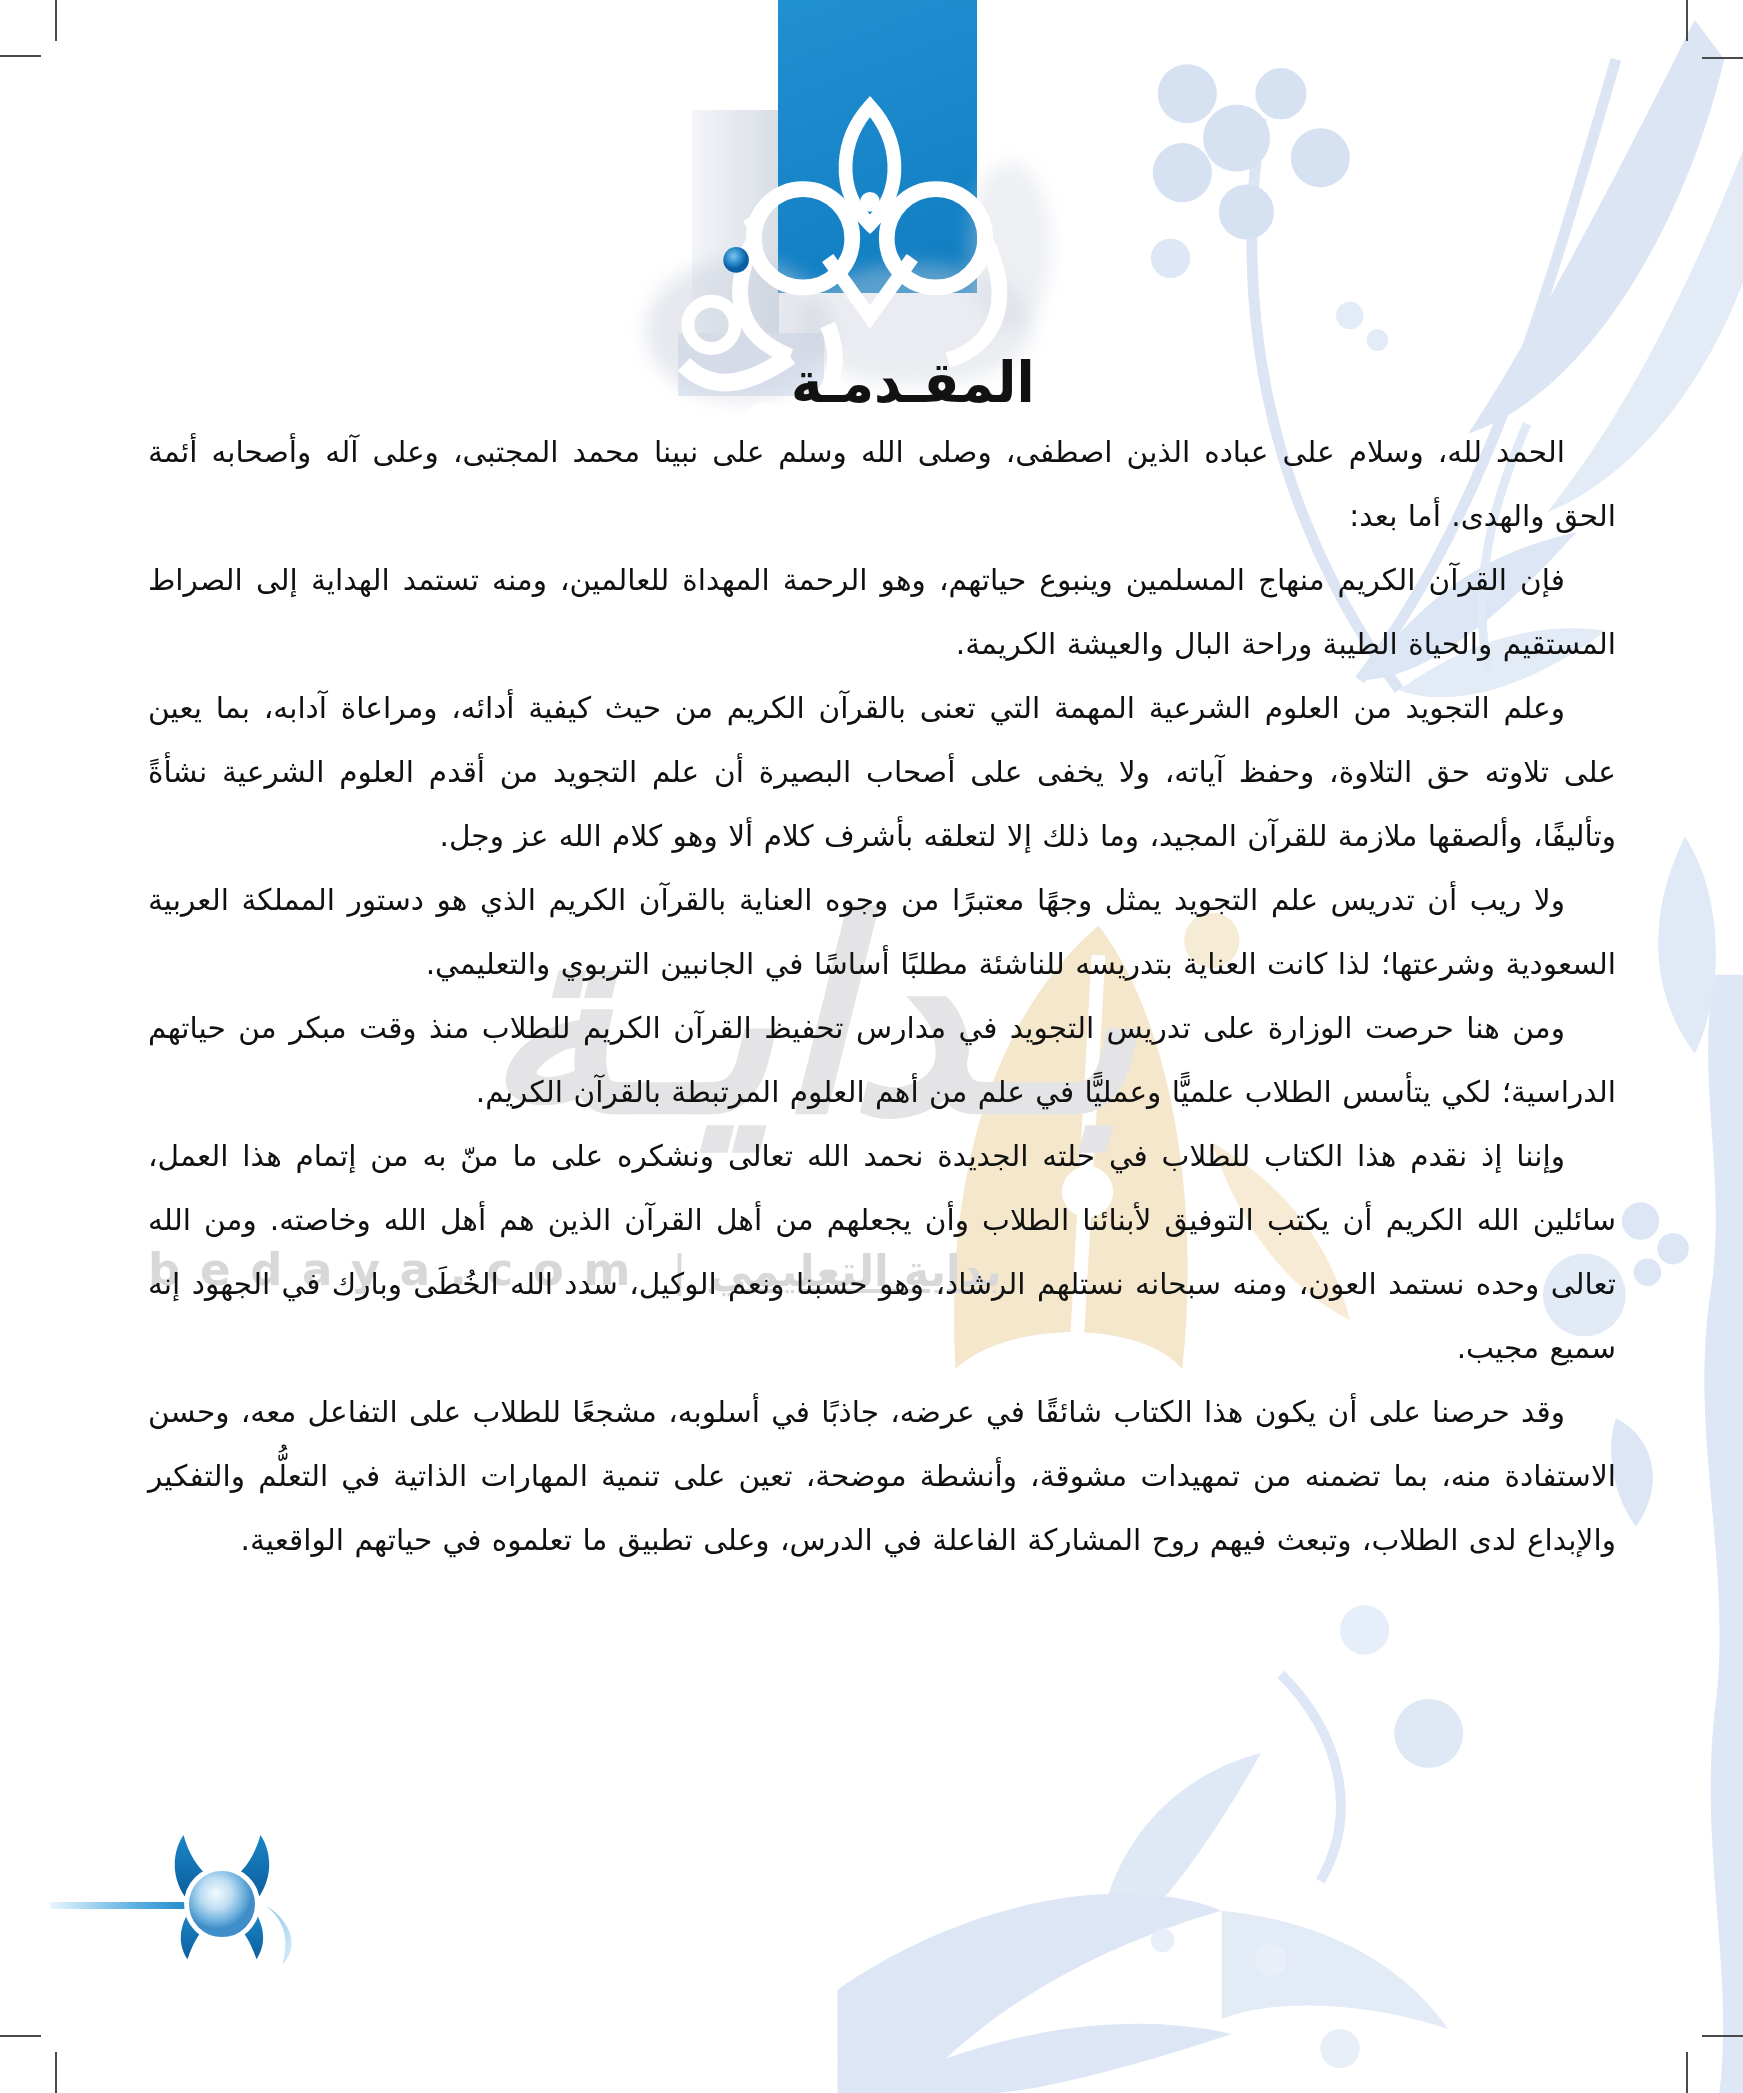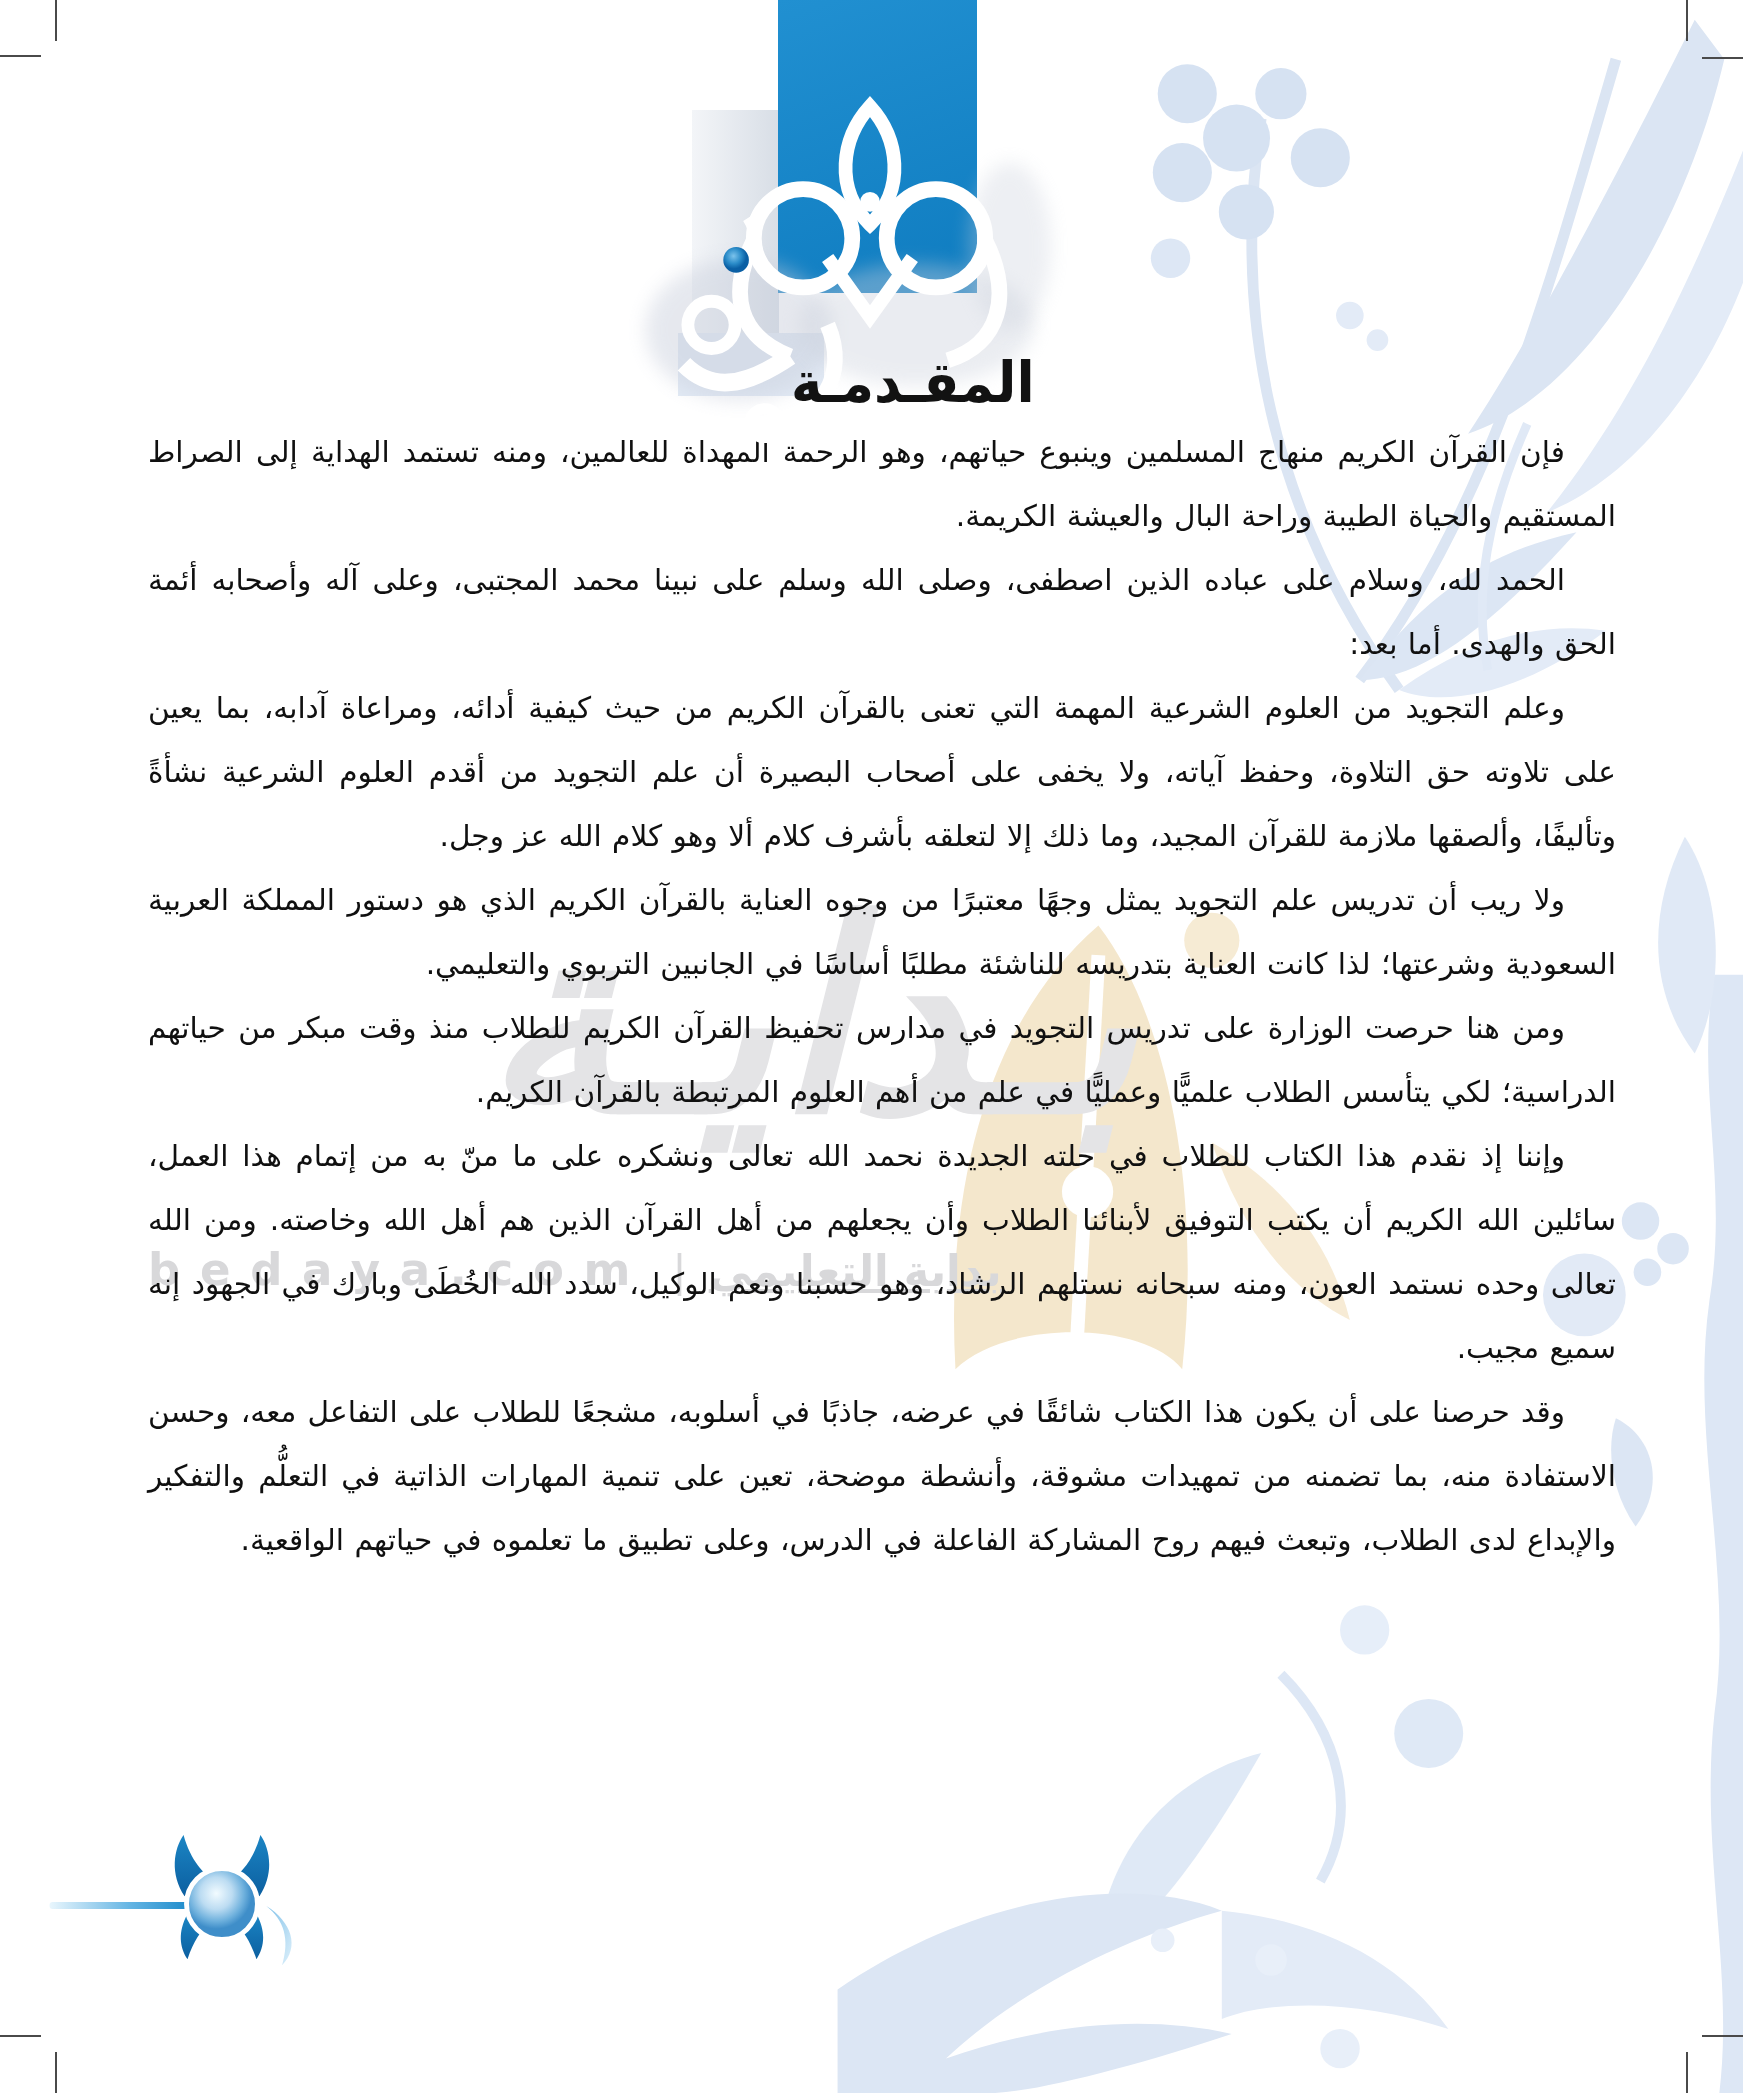--- a/index.html
+++ b/index.html
@@ -150,22 +150,22 @@
     <path d="M 240 330 C 262 382, 232 424, 186 432" fill="none" stroke="#ffffff" stroke-width="16"></path>
     <circle cx="122" cy="330" r="24" fill="none" stroke="#ffffff" stroke-width="13"></circle>
     <circle cx="176" cy="430" r="15" fill="none" stroke="#ffffff" stroke-width="11"></circle>
     <path d="M 158 222 C 168 238, 166 252, 157 258" fill="none" stroke="#ffffff" stroke-width="9"></path>
     <circle cx="147" cy="264" r="13" fill="url(#gDot)"></circle>
   </svg>
 
   <h1 class="page-title">المقـدمـة</h1>
 
   <main class="content">
+    <p>الحمد لله، وسلام على عباده الذين اصطفى، وصلى الله وسلم على نبينا محمد المجتبى، وعلى آله وأصحابه أئمة الحق والهدى. أما بعد:</p>
     <p>فإن القرآن الكريم منهاج المسلمين وينبوع حياتهم، وهو الرحمة المهداة للعالمين، ومنه تستمد الهداية إلى الصراط المستقيم والحياة الطيبة وراحة البال والعيشة الكريمة.</p>
-    <p>الحمد لله، وسلام على عباده الذين اصطفى، وصلى الله وسلم على نبينا محمد المجتبى، وعلى آله وأصحابه أئمة الحق والهدى. أما بعد:</p>
     <p>وعلم التجويد من العلوم الشرعية المهمة التي تعنى بالقرآن الكريم من حيث كيفية أدائه، ومراعاة آدابه، بما يعين على تلاوته حق التلاوة، وحفظ آياته، ولا يخفى على أصحاب البصيرة أن علم التجويد من أقدم العلوم الشرعية نشأةً وتأليفًا، وألصقها ملازمة للقرآن المجيد، وما ذلك إلا لتعلقه بأشرف كلام ألا وهو كلام الله عز وجل.</p>
     <p>ولا ريب أن تدريس علم التجويد يمثل وجهًا معتبرًا من وجوه العناية بالقرآن الكريم الذي هو دستور المملكة العربية السعودية وشرعتها؛ لذا كانت العناية بتدريسه للناشئة مطلبًا أساسًا في الجانبين التربوي والتعليمي.</p>
     <p>ومن هنا حرصت الوزارة على تدريس التجويد في مدارس تحفيظ القرآن الكريم للطلاب منذ وقت مبكر من حياتهم الدراسية؛ لكي يتأسس الطلاب علميًّا وعمليًّا في علم من أهم العلوم المرتبطة بالقرآن الكريم.</p>
     <p>وإننا إذ نقدم هذا الكتاب للطلاب في حلته الجديدة نحمد الله تعالى ونشكره على ما منّ به من إتمام هذا العمل، سائلين الله الكريم أن يكتب التوفيق لأبنائنا الطلاب وأن يجعلهم من أهل القرآن الذين هم أهل الله وخاصته. ومن الله تعالى وحده نستمد العون، ومنه سبحانه نستلهم الرشاد، وهو حسبنا ونعم الوكيل، سدد الله الخُطَى وبارك في الجهود إنه سميع مجيب.</p>
     <p>وقد حرصنا على أن يكون هذا الكتاب شائقًا في عرضه، جاذبًا في أسلوبه، مشجعًا للطلاب على التفاعل معه، وحسن الاستفادة منه، بما تضمنه من تمهيدات مشوقة، وأنشطة موضحة، تعين على تنمية المهارات الذاتية في التعلُّم والتفكير والإبداع لدى الطلاب، وتبعث فيهم روح المشاركة الفاعلة في الدرس، وعلى تطبيق ما تعلموه في حياتهم الواقعية.</p>
   </main>
 
   <svg class="orn-bl" width="335" height="163" viewBox="0 0 340 165">
     <defs>
       <linearGradient id="gLine" x1="0" y1="0" x2="1" y2="0">

